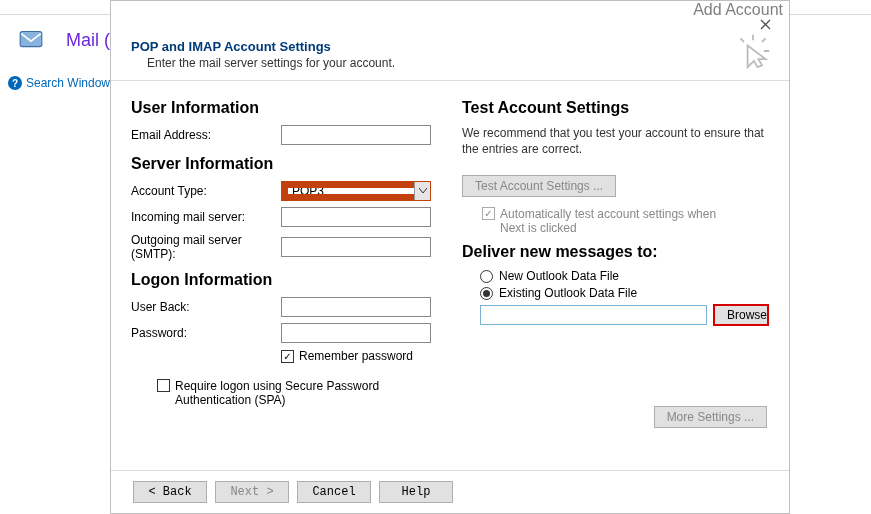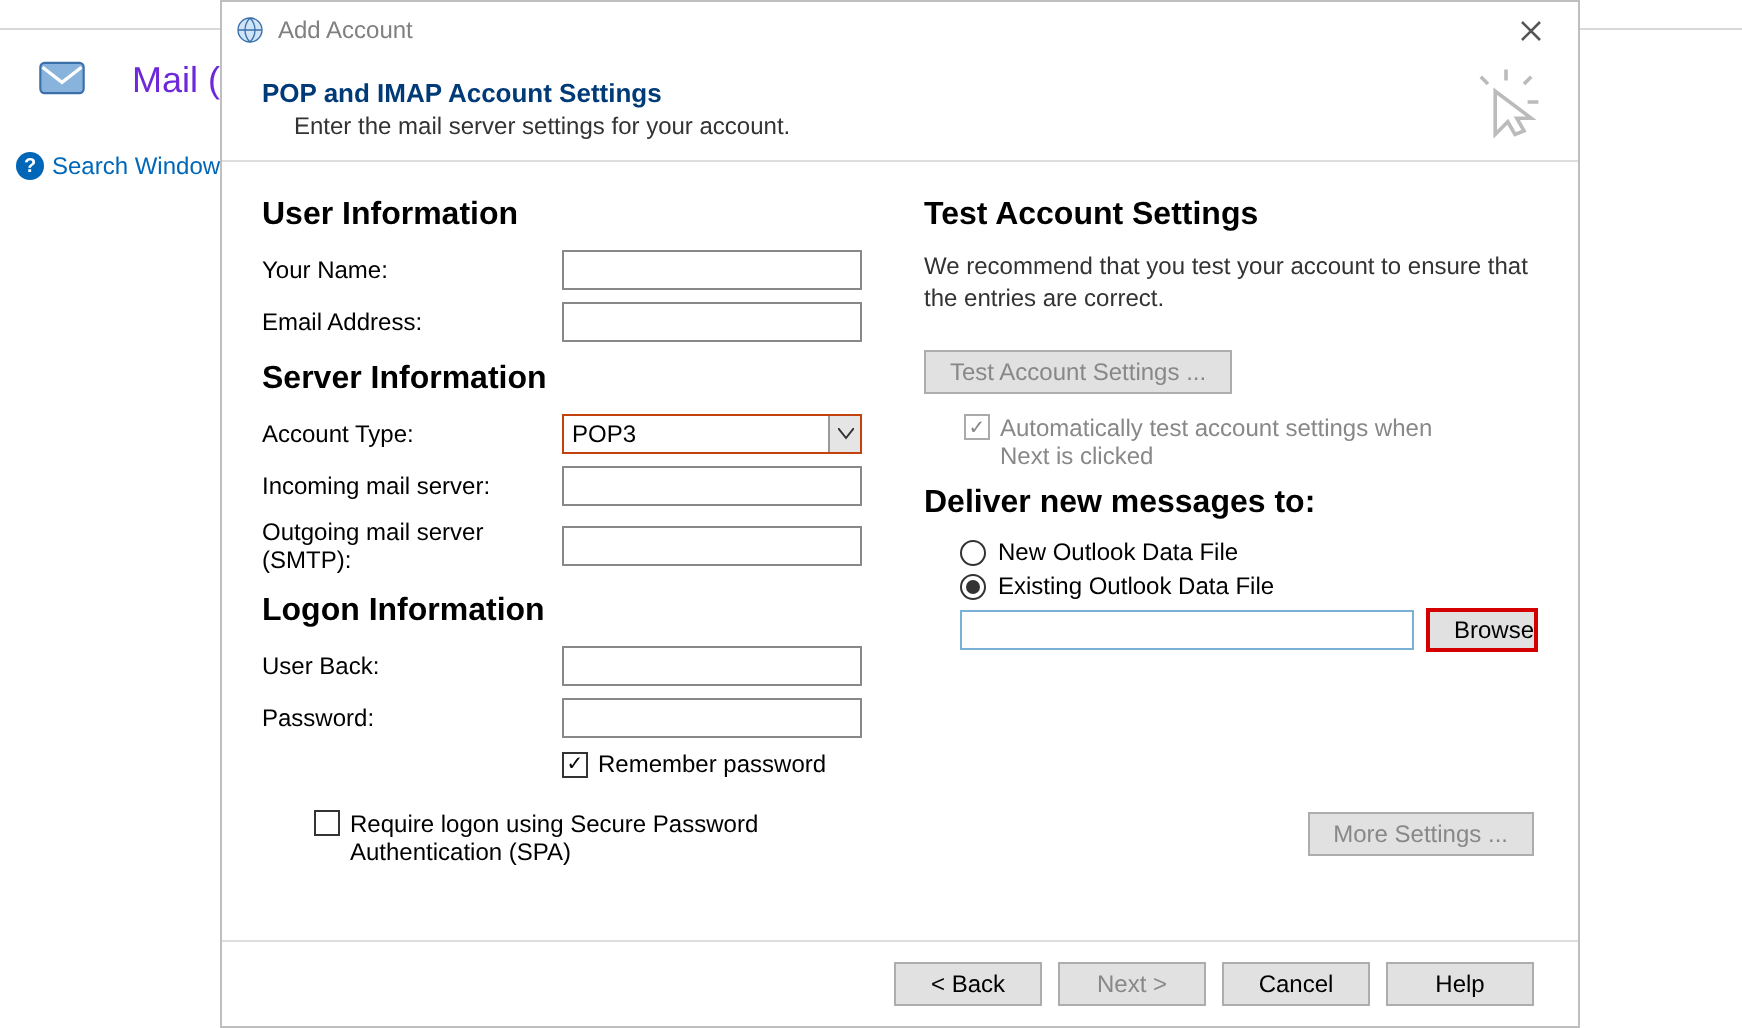--- a/index.html
+++ b/index.html
@@ -55,24 +55,25 @@
     position: absolute;
     top: 0; left: 110px;
     width: 680px;
     height: 514px;
     background: #fff;
     border: 1px solid #bfbfbf;
   }
   .titlebar {
     height: 28px;
     display: flex;
-    align-items: center;
+    align-items: flex-end;
     padding: 0 6px;
     color: #808080;
-    font-size: 12px;
+    font-size: 16px;
+    flex-direction: column;
   }
   .titlebar-icon {
     width: 16px; height: 16px; margin-right: 6px;
   }
   .titlebar-spacer { flex: 1; }
   .close-x {
     width: 36px; height: 28px;
     display: flex; align-items: center; justify-content: center;
     font-size: 14px; color: #555;
   }
@@ -129,21 +130,21 @@
     font-size: 12px;
     font-family: inherit;
   }
   .combo {
     position: relative;
     width: 150px;
     height: 20px;
   }
   .combo input {
     width: 100%; height: 100%;
-    border: 1px solid #c2410c;
+    border: 7px solid #c2410c;
     padding: 0 18px 0 4px;
     font-size: 12px;
     font-family: inherit;
   }
   .combo .arrow {
     position: absolute;
     right: 1px; top: 1px;
     width: 16px; height: 18px;
     background: #e5e5e5;
     border-left: 1px solid #999;
@@ -220,22 +221,22 @@
     position:absolute;
     right:22px;
     top:405px;
   }
   .footer {
     position: absolute;
     bottom: 10px; left: 0; width: 100%;
     border-top: 1px solid #ddd;
     padding: 10px 22px 0 22px;
     display: flex;
-    justify-content: flex-end;
     gap: 8px;
+    font-family: Liberation Mono, monospace;
   }
   .footer .btn { width: 74px; }
 </style>
 </head>
 <body>
 
 <div class="bg-header"></div>
 <svg class="bg-icon" viewBox="0 0 24 24">
   <rect x="2" y="5" width="20" height="14" rx="2" fill="#88b3dd" stroke="#3b6faa"></rect>
   <path d="M3 7 L12 14 L21 7" fill="none" stroke="#fff" stroke-width="1.5"></path>
@@ -267,24 +268,20 @@
     <svg class="cursor-icon" viewBox="0 0 40 40">
       <path d="M10 10 L6 6 M20 8 L20 2 M30 10 L34 6 M32 20 L38 20" stroke="#bbb" stroke-width="2"></path>
       <path d="M14 14 L14 38 L21 31 L25 38 L30 36 L26 29 L34 29 Z" fill="none" stroke="#bbb" stroke-width="2"></path>
     </svg>
   </div>
 
   <div class="content">
     <div class="col">
       <div class="section-head">User Information</div>
       <div class="form-row">
-        <div class="form-label">Your Name:</div>
-        <input class="form-input" style="">
-      </div>
-      <div class="form-row">
         <div class="form-label">Email Address:</div>
         <input class="form-input" style="">
       </div>
 
       <div class="section-head mt">Server Information</div>
       <div class="form-row">
         <div class="form-label">Account Type:</div>
         <div class="combo">
           <input readonly="" value="POP3" style="">
           <div class="arrow">

